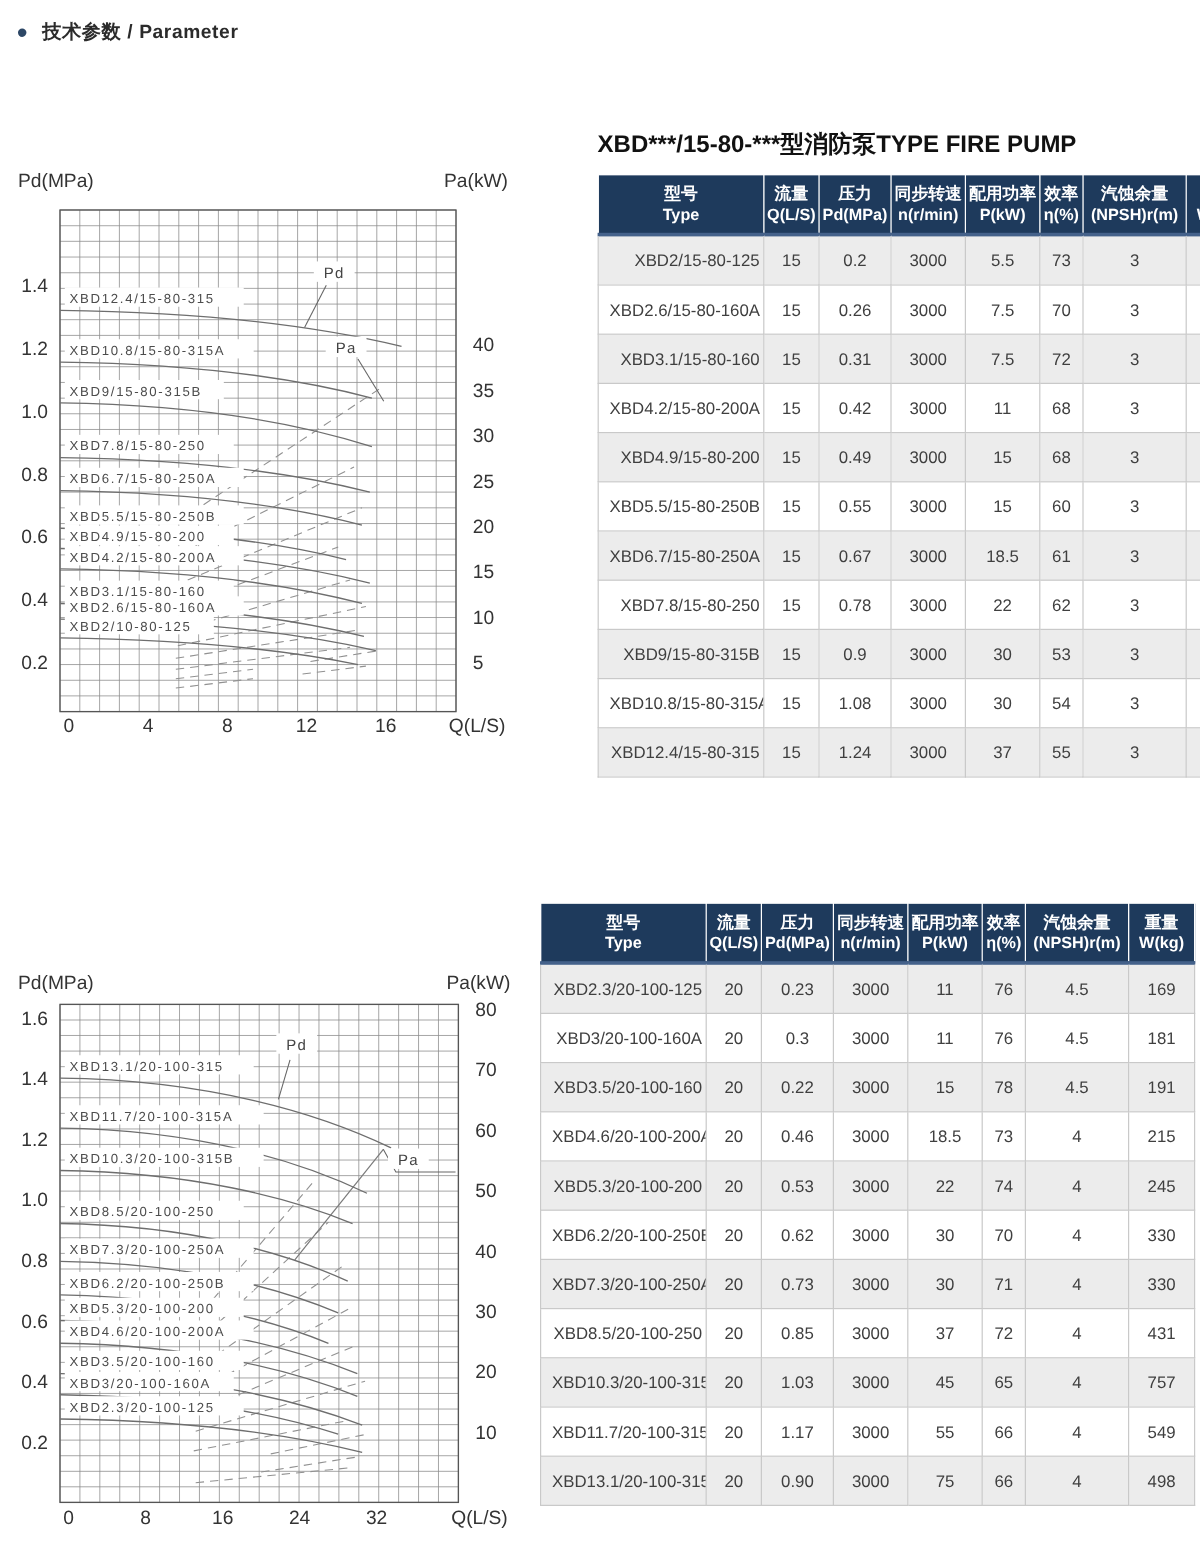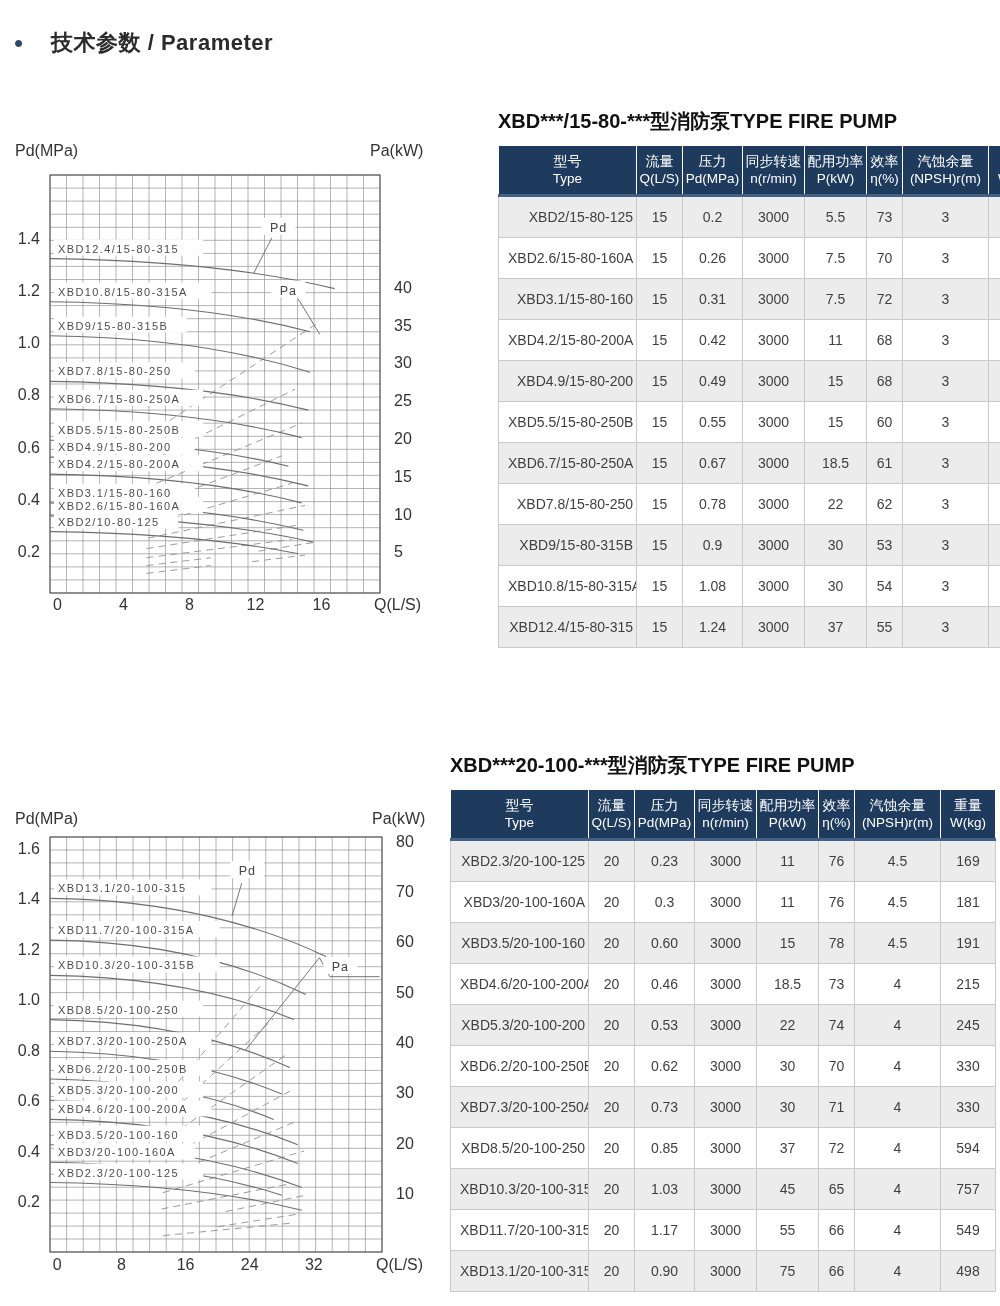--- a/index.html
+++ b/index.html
@@ -3,21 +3,21 @@
 <meta charset="utf-8">
 <style>
   html,body{margin:0;padding:0;}
   body{
     width:1000px;height:1306px;position:relative;background:#ffffff;
     font-family:"Liberation Sans","DejaVu Sans",sans-serif;color:#333;
     overflow:hidden;
   }
   .page-title{position:absolute;left:14px;top:12px;display:flex;align-items:center;}
   .page-title .bullet{font-size:26px;color:#2d4766;margin-right:12px;line-height:30px;}
-  .page-title h1{font-size:22px;margin:16px;color:#2b2b2b;font-weight:700;letter-spacing:0.5px;}
+  .page-title h1{font-size:16px;margin:0;color:#2b2b2b;font-weight:700;letter-spacing:0.5px;}
 
   .chart-wrap{position:absolute;left:2px;}
   #chart-wrap-1{top:128px;}
   #chart-wrap-2{top:800px;}
   svg{font-family:"Liberation Sans","DejaVu Sans",sans-serif;display:block;}
   .tick{font-size:16px;fill:#333;}
   .ax-title{font-size:16px;fill:#333;}
   .curve{stroke:#6e6e6e;stroke-width:1.1;fill:none;}
   .curve-label{font-size:11px;fill:#4c4c4c;letter-spacing:1.4px;}
   .aux{stroke:#919191;stroke-width:0.9;stroke-dasharray:7 5;fill:none;}
@@ -27,21 +27,21 @@
   .lblbox{fill:#ffffff;}
   .gridline{stroke:#8d8d8d;stroke-width:0.65;fill:none;}
   .plotborder{stroke:#555;stroke-width:1.1;fill:none;}
 
   .table-wrap{position:absolute;left:450px;width:545px;}
   #table-wrap-1{top:108px;padding-left:48px;}
   #table-wrap-2{top:752px;}
   .table-title{margin:0 0 11px 0;font-size:20px;line-height:26px;color:#111;font-weight:700;}
   table.params{border-collapse:collapse;width:545px;table-layout:fixed;}
   table.params th{
-    background:#1e3a5c;color:#fff;font-weight:normal;
+    background:#1e3a5c;color:#fff;font-weight:bold;
     border:1px solid #fefefe;border-bottom:3px solid #44618a;
     padding:6px 1px;vertical-align:middle;
   }
   .th-zh{font-size:14px;line-height:18px;}
   .th-en{font-size:13.5px;line-height:18px;text-align:center;}
   table.params td{
     border:1px solid #c9c9c9;text-align:center;height:40px;
     font-size:14px;color:#3f3f3f;background:#fff;padding:0 3px;
     overflow:hidden;white-space:nowrap;
   }
@@ -376,21 +376,20 @@
       <polyline points="239.7,83.2 230.0,116.1" class="leader"></polyline>
       <rect x="228.27536231884056" y="61.11990261716373" width="34" height="17" class="lblbox"></rect>
       <text x="245.27536231884056" y="75.11990261716373" class="ann" text-anchor="middle">Pd</text>
       <polyline points="317.4,157.7 327.9,176.7 377.6,176.7" class="leader"></polyline>
       <rect x="321.2995169082125" y="157.10286062081556" width="34" height="17" class="lblbox"></rect>
       <text x="338.2995169082125" y="171.10286062081556" class="ann" text-anchor="middle">Pa</text>
     </svg>
 </div>
 
 <div class="table-wrap" id="table-wrap-2">
-  <h2 class="table-title">XBD***20-100-***型消防泵TYPE FIRE PUMP</h2>
   <table class="params">
       <colgroup>
         <col style="width: 138px;">
         <col style="width: 46px;">
         <col style="width: 60px;">
         <col style="width: 62px;">
         <col style="width: 62px;">
         <col style="width: 36px;">
         <col style="width: 86px;">
         <col style="width: 55px;">
@@ -448,21 +447,21 @@
           <td>0.3</td>
           <td>3000</td>
           <td>11</td>
           <td>76</td>
           <td>4.5</td>
           <td>181</td>
         </tr>
         <tr>
           <td class="model">XBD3.5/20-100-160</td>
           <td>20</td>
-          <td>0.60</td>
+          <td>0.22</td>
           <td>3000</td>
           <td>15</td>
           <td>78</td>
           <td>4.5</td>
           <td>191</td>
         </tr>
         <tr>
           <td class="model">XBD4.6/20-100-200A</td>
           <td>20</td>
           <td>0.46</td>
@@ -503,21 +502,21 @@
           <td>330</td>
         </tr>
         <tr>
           <td class="model">XBD8.5/20-100-250</td>
           <td>20</td>
           <td>0.85</td>
           <td>3000</td>
           <td>37</td>
           <td>72</td>
           <td>4</td>
-          <td>594</td>
+          <td>431</td>
         </tr>
         <tr>
           <td class="model">XBD10.3/20-100-315B</td>
           <td>20</td>
           <td>1.03</td>
           <td>3000</td>
           <td>45</td>
           <td>65</td>
           <td>4</td>
           <td>757</td>

